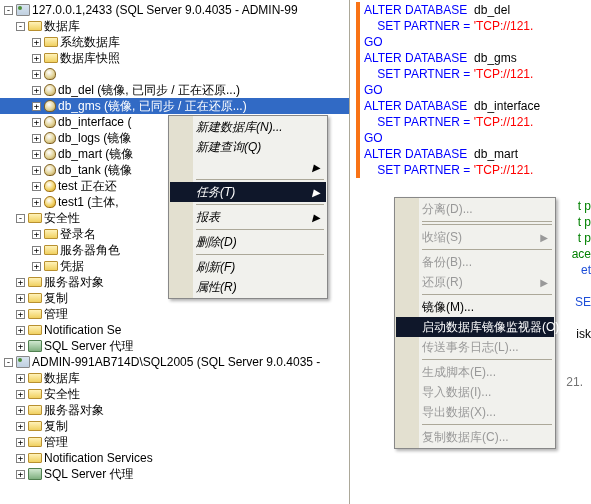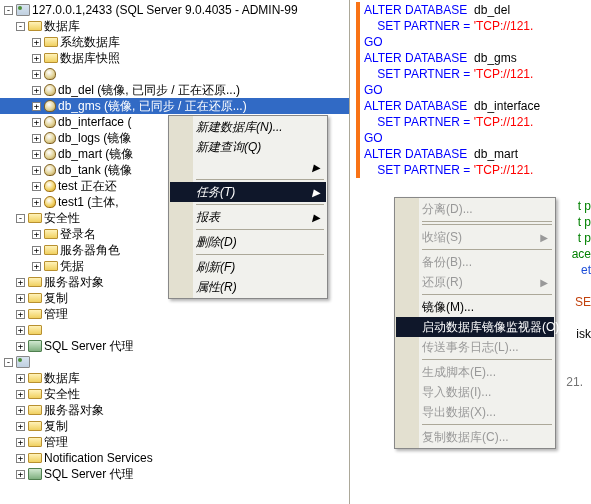--- a/index.html
+++ b/index.html
@@ -26,21 +26,21 @@
 .str { color: #ff0000; }
 .menu { position: absolute; background: #f1f1ed; border: 1px solid #888; box-shadow: 2px 2px 3px rgba(0,0,0,.3); z-index: 100; padding: 1px; }
 .menu-item { height: 20px; display: flex; align-items: center; padding: 0 20px 0 26px; cursor: default; white-space: nowrap; position: relative; }
 .menu-item.highlight { background: #0f172a; color: #fff; }
 .menu-sep { height: 1px; background: #aca899; margin: 2px 2px 2px 26px; }
 .menu-item.disabled { color: #999; }
 .menu-item .arrow { position: absolute; right: 6px; font-size: 10px; }
 .menu-left-strip { position: absolute; left: 0; top: 0; bottom: 0; width: 24px; background: #e3e0d0; }
 .menu1 { left: 168px; top: 115px; width: 160px; font-style: italic; }
 .menu2 { left: 354px; top: 197px; width: 162px; margin-left: 40px; }
-.trunc { position: absolute; right: 0; color: #c2410c; }
+.trunc { position: absolute; right: 0; color: #1d4ed8; }
 .red-abs { position: absolute; right: 8px; color: #737373; }
 </style>
 </head>
 <body>
 
 <div class="container">
   <div class="tree-panel">
     <div class="tree">
       <div class="tree-node">
           <span class="ind" style="width:4px"></span>
@@ -158,32 +158,34 @@
       <div class="tree-node">
           <span class="ind i1"></span>
           <span class="toggle">+</span>
           <span class="icon icon-folder"></span>
           <span>管理</span>
         </div>
       <div class="tree-node">
           <span class="ind i1"></span>
           <span class="toggle">+</span>
           <span class="icon icon-folder"></span>
+          <span>Notification Se</span>
         </div>
       <div class="tree-node">
           <span class="ind i1"></span>
           <span class="toggle">+</span>
           <span class="icon icon-agent"></span>
           <span>SQL Server 代理</span>
         </div>
 
       <div class="tree-node">
           <span class="ind" style="width:4px"></span>
           <span class="toggle">-</span>
           <span class="icon icon-server"></span>
+          <span>ADMIN-991AB714D\SQL2005 (SQL Server 9.0.4035 -</span>
         </div>
       <div class="tree-node">
           <span class="ind i1"></span>
           <span class="toggle">+</span>
           <span class="icon icon-folder"></span>
           <span>数据库</span>
         </div>
       <div class="tree-node">
           <span class="ind i1"></span>
           <span class="toggle">+</span>

